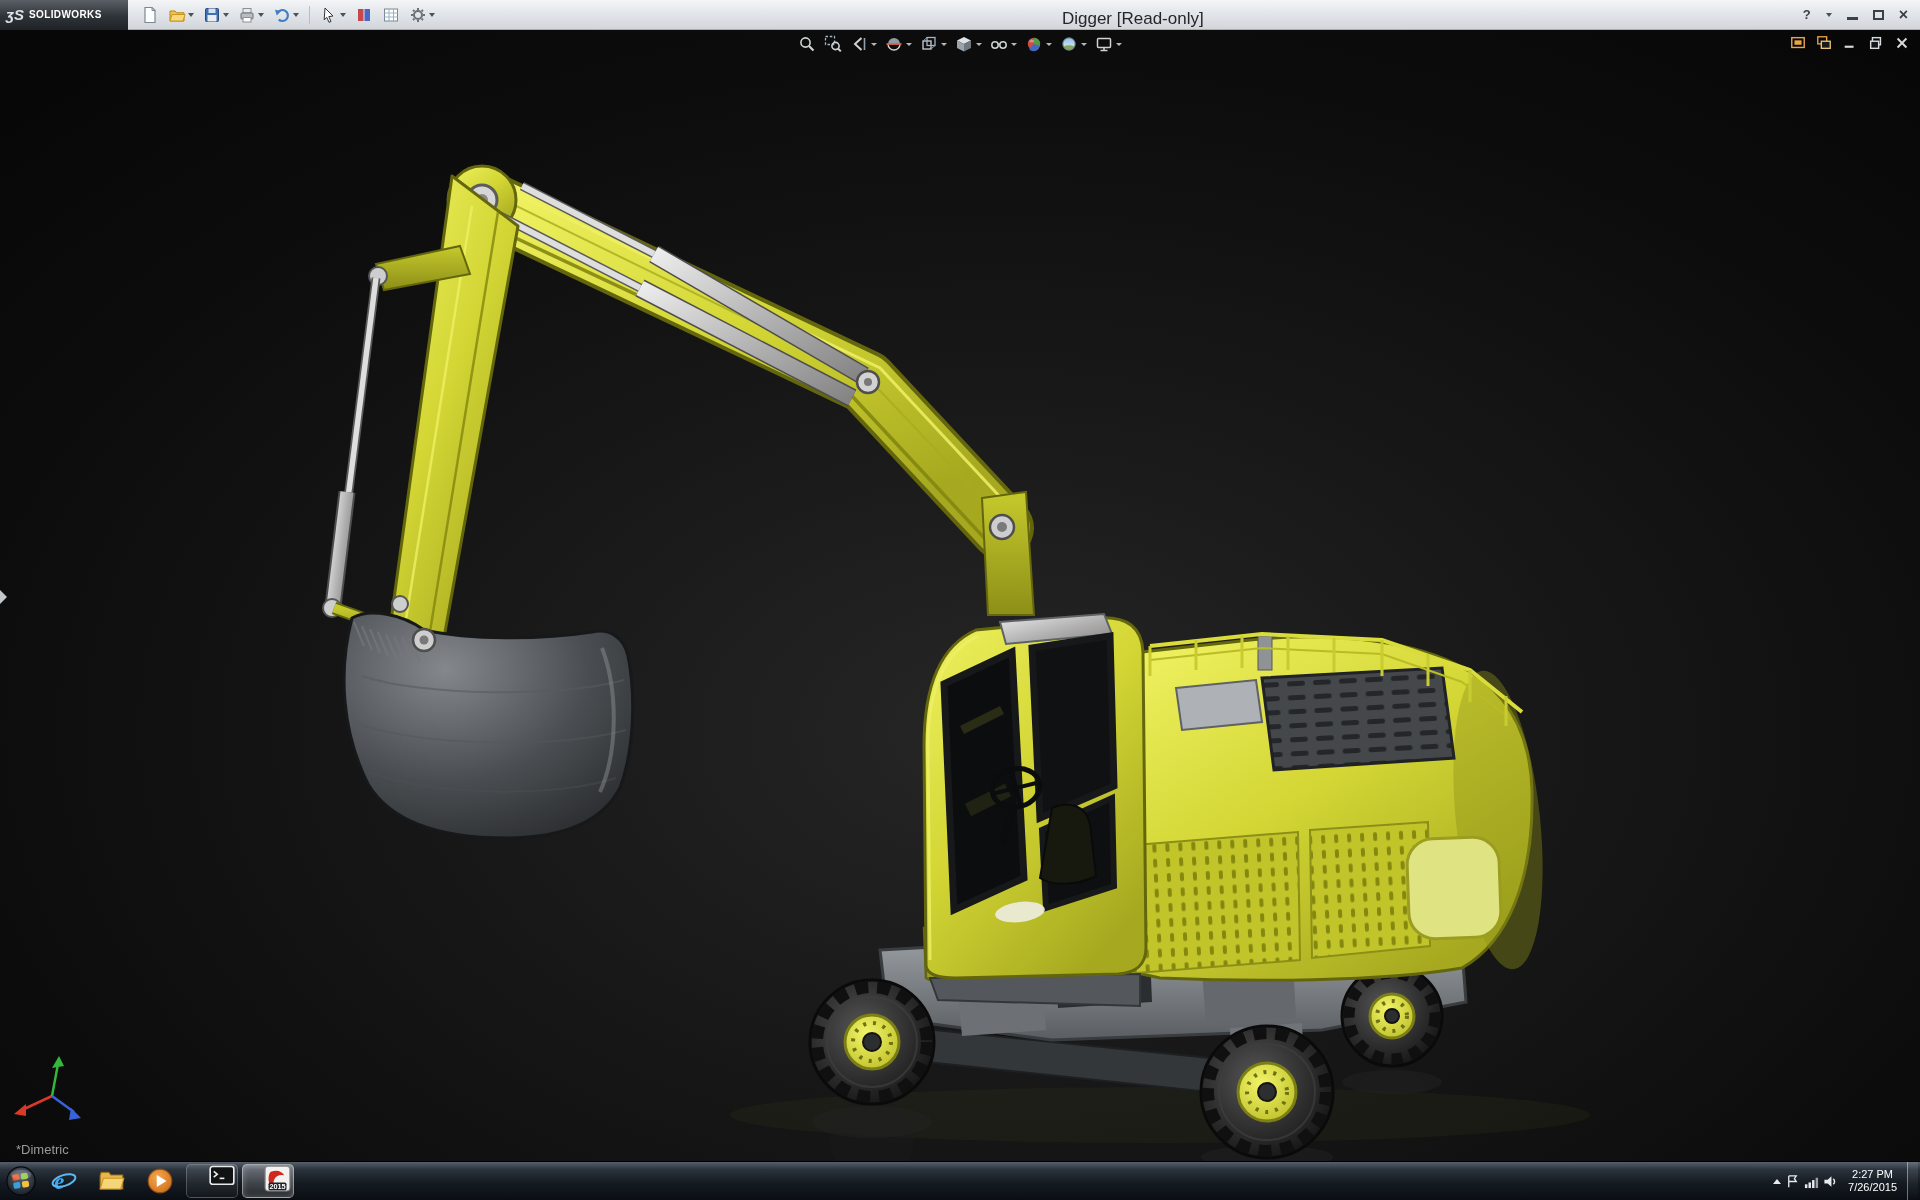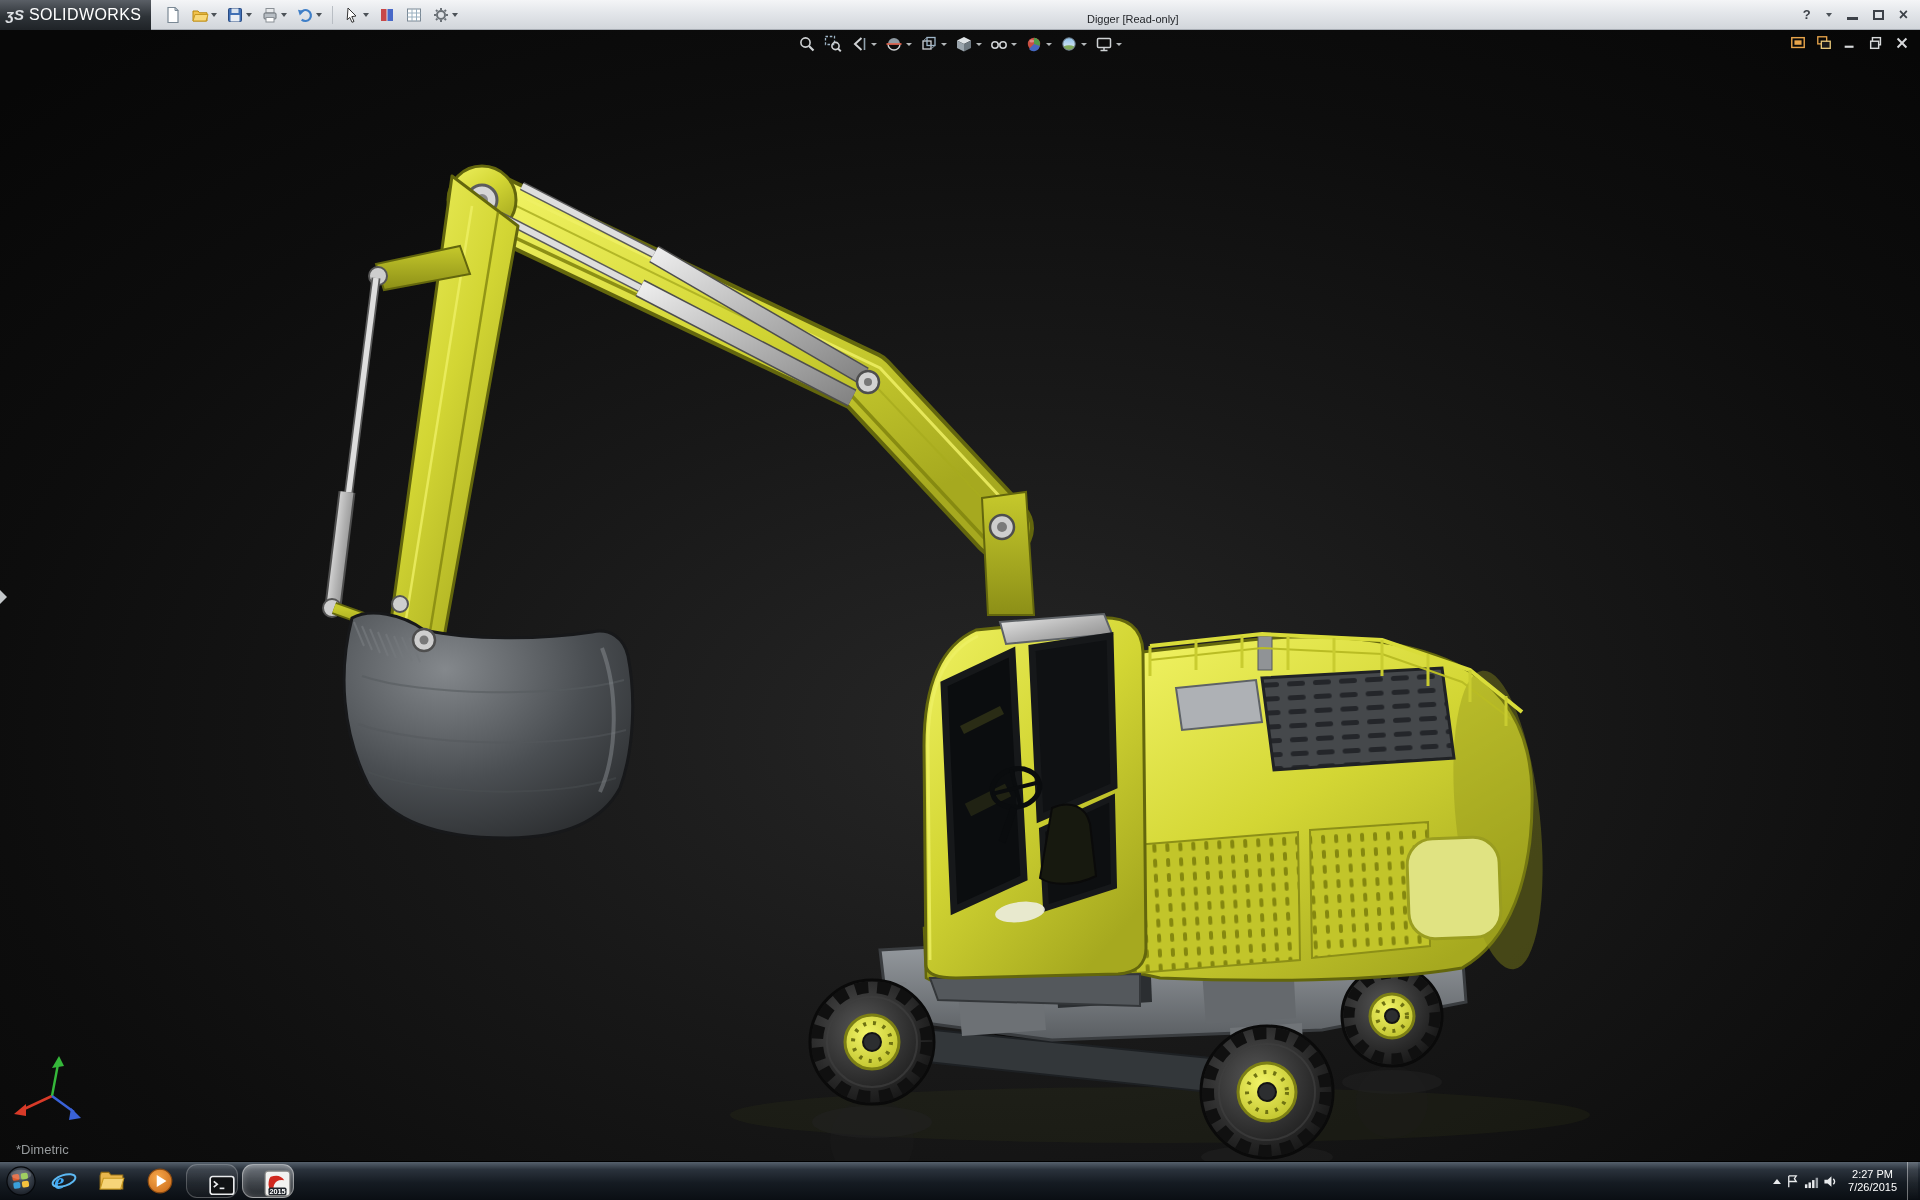--- a/index.html
+++ b/index.html
@@ -7,29 +7,29 @@
               font-family:"Liberation Sans", sans-serif; }
 
   
   .titlebar { position:absolute; top:0; left:0; width:1920px; height:30px;
     background:linear-gradient(#f4f5f7,#e3e6ea 45%,#d2d6db);
     border-bottom:1px solid #a8adb4; display:flex; align-items:center; z-index:30; }
   .logo-badge { height:30px; min-width:128px;
     background:linear-gradient(#5a5f66,#2e3338 55%,#1f2327);
     display:flex; align-items:center; gap:5px; padding:0 10px 0 6px; }
   .logo-glyph { color:#dfe2e6; font-weight:bold; font-style:italic; font-size:15px; }
-  .brand-text { color:#fff; font-size:16px; font-weight:normal; letter-spacing:.4px; }
+  .brand-text { color:#fff; font-size:10px; font-weight:bold; letter-spacing:.4px; }
   .tb-icons { display:flex; align-items:center; gap:3px; margin-left:10px; }
   .tb-btn { display:flex; align-items:center; gap:2px; padding:2px 3px; border-radius:3px; }
   .tb-btn svg { width:18px; height:18px; display:block; }
   .caret-down { width:0; height:0; border-left:3.5px solid transparent;
     border-right:3.5px solid transparent; border-top:4px solid #4c5258; }
   .tb-sep { width:1px; height:18px; background:#b9bec4; margin:0 4px; }
   .title-center { position:absolute; left:59%; transform:translateX(-50%);
-    font-size:11px; color:#23262a; white-space:nowrap;margin-top:8px; }
+    font-size:17px; color:#23262a; white-space:nowrap;margin-top:8px; }
   .win-controls { margin-left:auto; display:flex; align-items:center; gap:15px; padding-right:12px; }
   .help-q { font-size:13px; font-weight:bold; color:#3c4148; }
   .glyph-min { width:11px; height:3px; background:#3c4148; margin-top:8px; }
   .glyph-max { width:11px; height:10px; border:2px solid #3c4148; }
   .glyph-close { font-size:16px; font-weight:bold; color:#3c4148; line-height:14px; }
 
   
   .viewport { position:absolute; top:30px; left:0; width:1920px; height:1131px;
     background:radial-gradient(ellipse 1400px 900px at 52% 62%, #262626 0%, #181818 38%, #0d0d0d 72%, #070707 100%); }
   .scene { position:absolute; inset:0; width:100%; height:100%; }
@@ -54,22 +54,22 @@
 
   
   .taskbar { position:absolute; bottom:0; left:0; width:1920px; height:39px;
     background:linear-gradient(#55606c,#2a323c 20%,#151b22 55%,#0a0e13);
     border-top:1px solid #000; display:flex; align-items:center; gap:4px;
     padding-left:4px; z-index:30; }
   .start-orb { width:34px; height:34px; border-radius:50%; display:flex;
     align-items:center; justify-content:center; }
   .task-icon { width:44px; height:36px; display:flex; align-items:center;
     justify-content:center; border-radius:3px; }
-  .task-btn { width:52px; height:34px; display:flex; align-items:flex-end; justify-content:center;
-    border:1px solid rgba(255,255,255,.22); border-radius:11px;
+  .task-btn { width:52px; height:34px; display:flex; align-items:flex-start; justify-content:center;
+    border:1px solid rgba(255,255,255,.22); border-radius:5px;
     background:linear-gradient(rgba(255,255,255,.10),rgba(255,255,255,.03));padding-left:19px; }
   .task-btn.active { border-color:rgba(255,255,255,.45);
     background:linear-gradient(rgba(255,255,255,.30),rgba(255,255,255,.10));
     box-shadow:inset 0 0 6px rgba(255,255,255,.25); }
   .tray { margin-left:auto; display:flex; align-items:center; gap:4px; height:100%; padding-right:2px; }
   .tray-caret { width:0; height:0; border-left:4px solid transparent;
     border-right:4px solid transparent; border-bottom:5px solid #e8eaec; }
   .tray svg { width:15px; height:15px; display:block; }
   .clock { text-align:center; font-size:11px; color:#fff; line-height:13px; padding:0 6px; }
   .show-desktop { width:11px; height:100%; border-left:1px solid rgba(255,255,255,.4);

